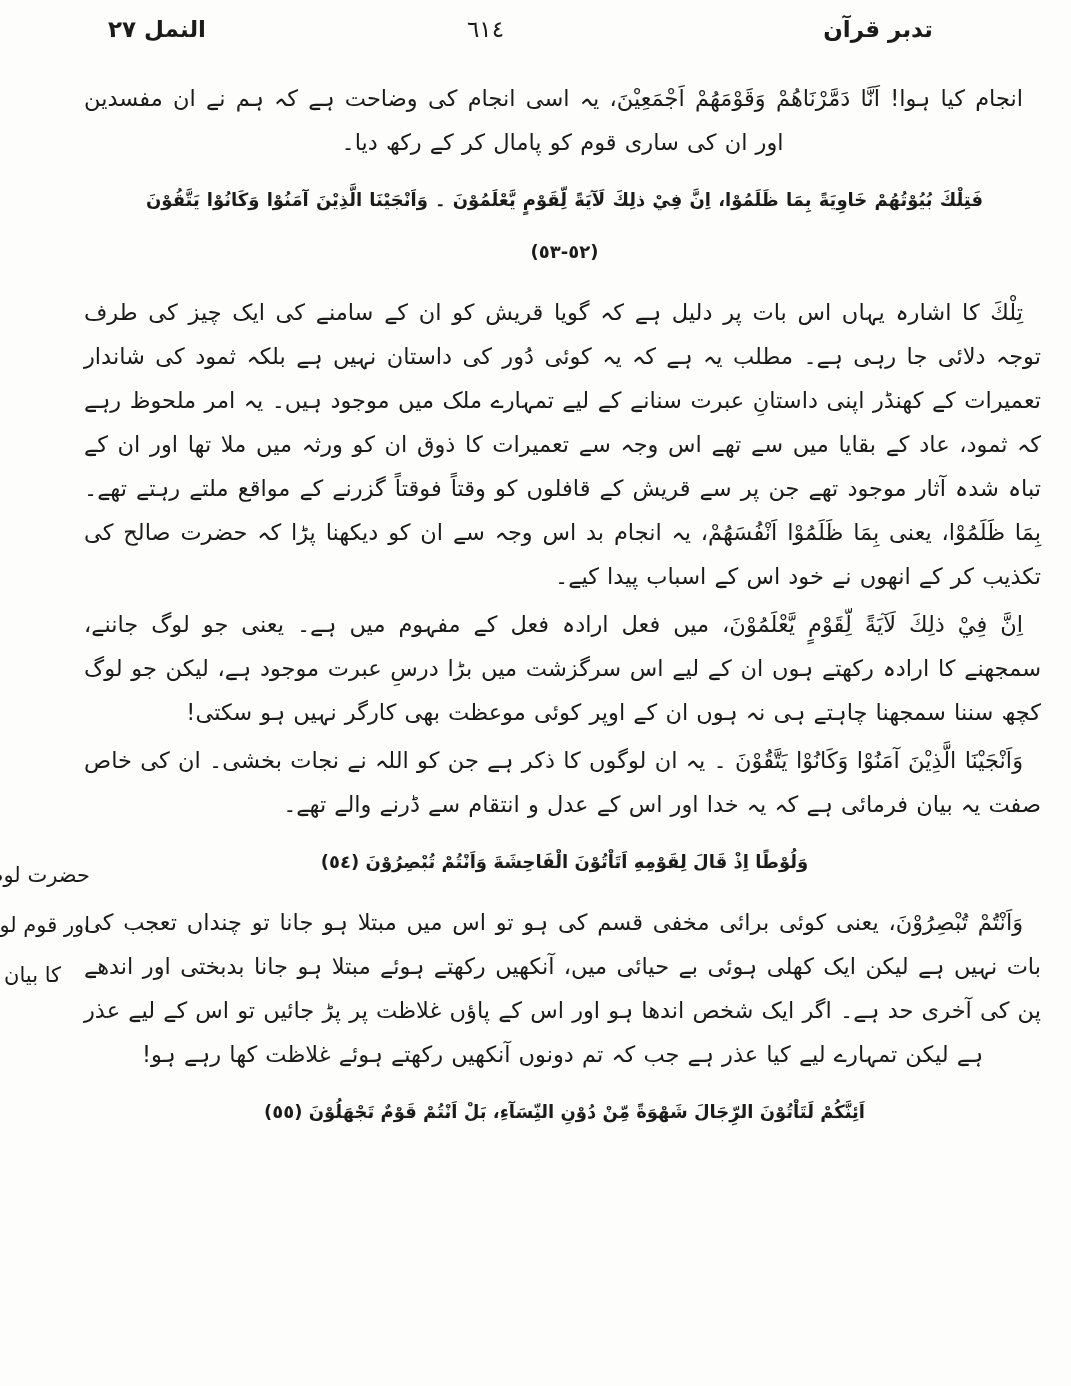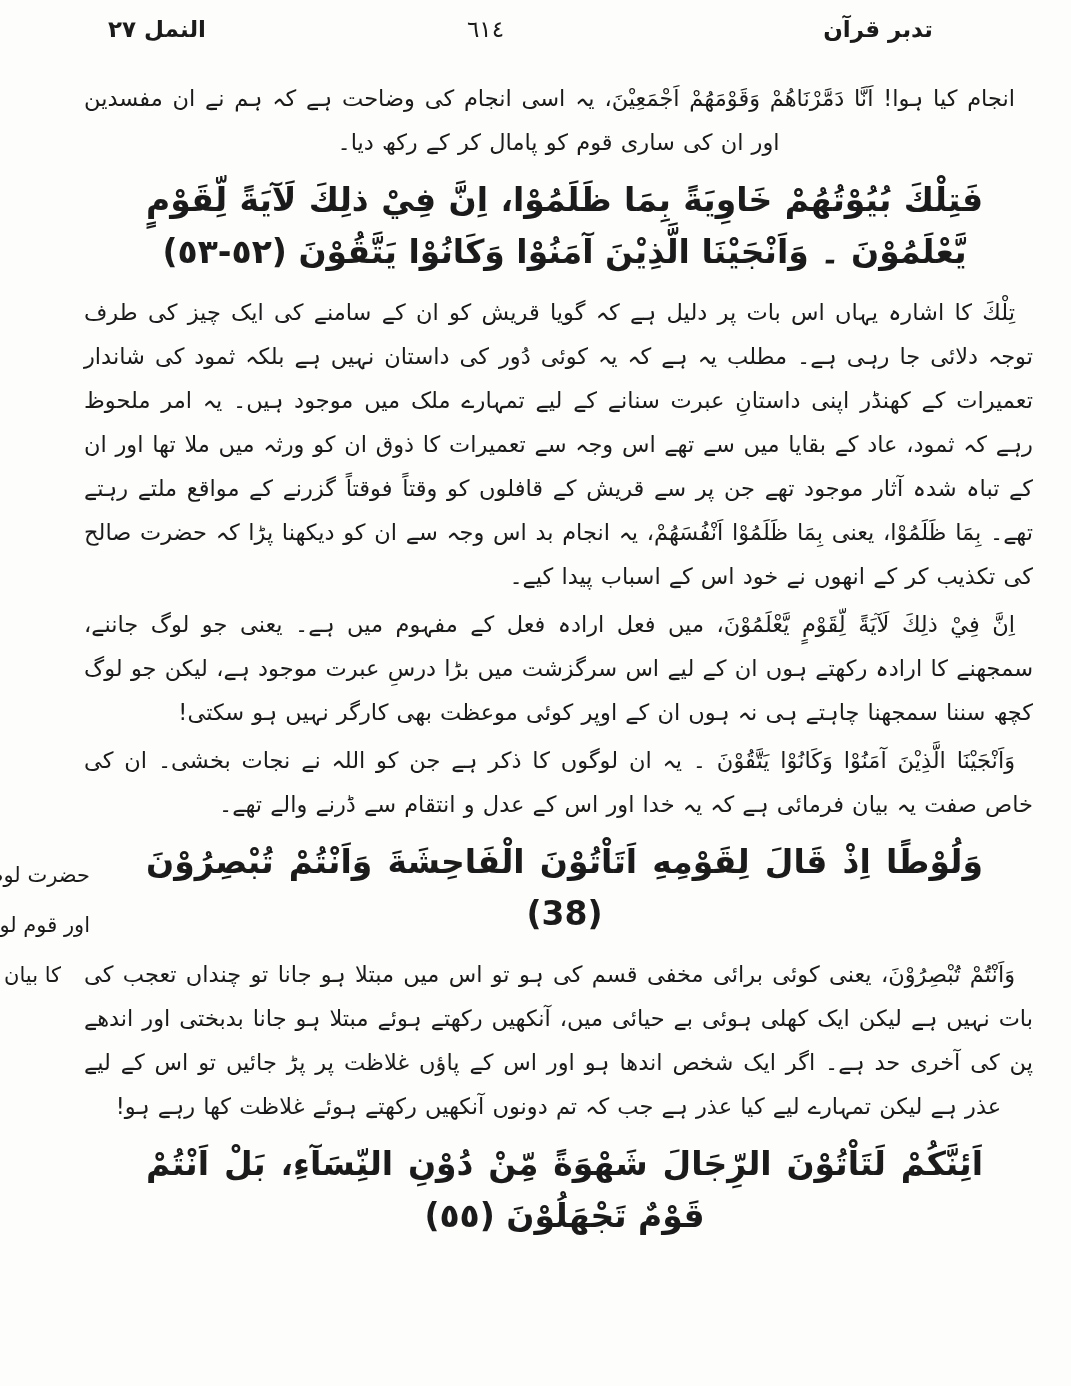--- a/index.html
+++ b/index.html
@@ -37,33 +37,33 @@
     font-weight:normal;
   }
   .h-right,.h-left{position:relative; z-index:1;text-align:right;}
   
   .page-body{
     position:absolute;
     top:76px; right:26px; left:84px;
     text-align:justify;
   }
   .para{
-    margin:0 12px 4px 0;
+    margin:0 4px 4px 0;
     font-size:22.5px;
     line-height:44px;
     text-indent:18px;
     text-align:justify;
     word-spacing:1px;
   }
   .para.indent{text-indent:120px;}
   .para.center-last{text-align-last:center;}
   .verse{
     margin:10px 0 12px 0;
     padding:0 62px;
-    font-size:33px;
+    font-size:18px;
     font-weight:bold;
     line-height:52px;
     text-align:justify;
     text-align-last:center;
   }
   
   .margin-note{
     position:absolute;
     left:4px; top:850px;
     width:86px;
@@ -90,18 +90,18 @@
       <div class="mn-line">اور قوم لوط</div>
       <div class="mn-line">کا بیان</div>
     </aside>
 
   <main class="page-body" id="page-body">
       <p class="para center-last">انجام کیا ہوا! اَنَّا دَمَّرْنَاهُمْ وَقَوْمَهُمْ اَجْمَعِيْنَ، یہ اسی انجام کی وضاحت ہے کہ ہم نے ان مفسدین اور ان کی ساری قوم کو پامال کر کے رکھ دیا۔</p>
       <p class="verse">فَتِلْكَ بُيُوْتُهُمْ خَاوِيَةً بِمَا ظَلَمُوْا، اِنَّ فِيْ ذلِكَ لَآيَةً لِّقَوْمٍ يَّعْلَمُوْنَ ۔ وَاَنْجَيْنَا الَّذِيْنَ آمَنُوْا وَكَانُوْا يَتَّقُوْنَ (٥٢-٥٣)</p>
       <p class="para">تِلْكَ کا اشارہ یہاں اس بات پر دلیل ہے کہ گویا قریش کو ان کے سامنے کی ایک چیز کی طرف توجہ دلائی جا رہی ہے۔ مطلب یہ ہے کہ یہ کوئی دُور کی داستان نہیں ہے بلکہ ثمود کی شاندار تعمیرات کے کھنڈر اپنی داستانِ عبرت سنانے کے لیے تمہارے ملک میں موجود ہیں۔ یہ امر ملحوظ رہے کہ ثمود، عاد کے بقایا میں سے تھے اس وجہ سے تعمیرات کا ذوق ان کو ورثہ میں ملا تھا اور ان کے تباہ شدہ آثار موجود تھے جن پر سے قریش کے قافلوں کو وقتاً فوقتاً گزرنے کے مواقع ملتے رہتے تھے۔ بِمَا ظَلَمُوْا، یعنی بِمَا ظَلَمُوْا اَنْفُسَهُمْ، یہ انجام بد اس وجہ سے ان کو دیکھنا پڑا کہ حضرت صالح کی تکذیب کر کے انھوں نے خود اس کے اسباب پیدا کیے۔</p>
       <p class="para">اِنَّ فِيْ ذلِكَ لَآيَةً لِّقَوْمٍ يَّعْلَمُوْنَ، میں فعل ارادہ فعل کے مفہوم میں ہے۔ یعنی جو لوگ جاننے، سمجھنے کا ارادہ رکھتے ہوں ان کے لیے اس سرگزشت میں بڑا درسِ عبرت موجود ہے، لیکن جو لوگ کچھ سننا سمجھنا چاہتے ہی نہ ہوں ان کے اوپر کوئی موعظت بھی کارگر نہیں ہو سکتی!</p>
       <p class="para">وَاَنْجَيْنَا الَّذِيْنَ آمَنُوْا وَكَانُوْا يَتَّقُوْنَ ۔ یہ ان لوگوں کا ذکر ہے جن کو اللہ نے نجات بخشی۔ ان کی خاص صفت یہ بیان فرمائی ہے کہ یہ خدا اور اس کے عدل و انتقام سے ڈرنے والے تھے۔</p>
-      <p class="verse">وَلُوْطًا اِذْ قَالَ لِقَوْمِهِ اَتَاْتُوْنَ الْفَاحِشَةَ وَاَنْتُمْ تُبْصِرُوْنَ (38)</p>
+      <p class="verse">وَلُوْطًا اِذْ قَالَ لِقَوْمِهِ اَتَاْتُوْنَ الْفَاحِشَةَ وَاَنْتُمْ تُبْصِرُوْنَ (٥٤)</p>
       <p class="para center-last">وَاَنْتُمْ تُبْصِرُوْنَ، یعنی کوئی برائی مخفی قسم کی ہو تو اس میں مبتلا ہو جانا تو چنداں تعجب کی بات نہیں ہے لیکن ایک کھلی ہوئی بے حیائی میں، آنکھیں رکھتے ہوئے مبتلا ہو جانا بدبختی اور اندھے پن کی آخری حد ہے۔ اگر ایک شخص اندھا ہو اور اس کے پاؤں غلاظت پر پڑ جائیں تو اس کے لیے عذر ہے لیکن تمہارے لیے کیا عذر ہے جب کہ تم دونوں آنکھیں رکھتے ہوئے غلاظت کھا رہے ہو!</p>
       <p class="verse">اَئِنَّكُمْ لَتَاْتُوْنَ الرِّجَالَ شَهْوَةً مِّنْ دُوْنِ النِّسَآءِ، بَلْ اَنْتُمْ قَوْمٌ تَجْهَلُوْنَ (٥٥)</p>
     </main>
 
 </div>
 
 </body></html>

